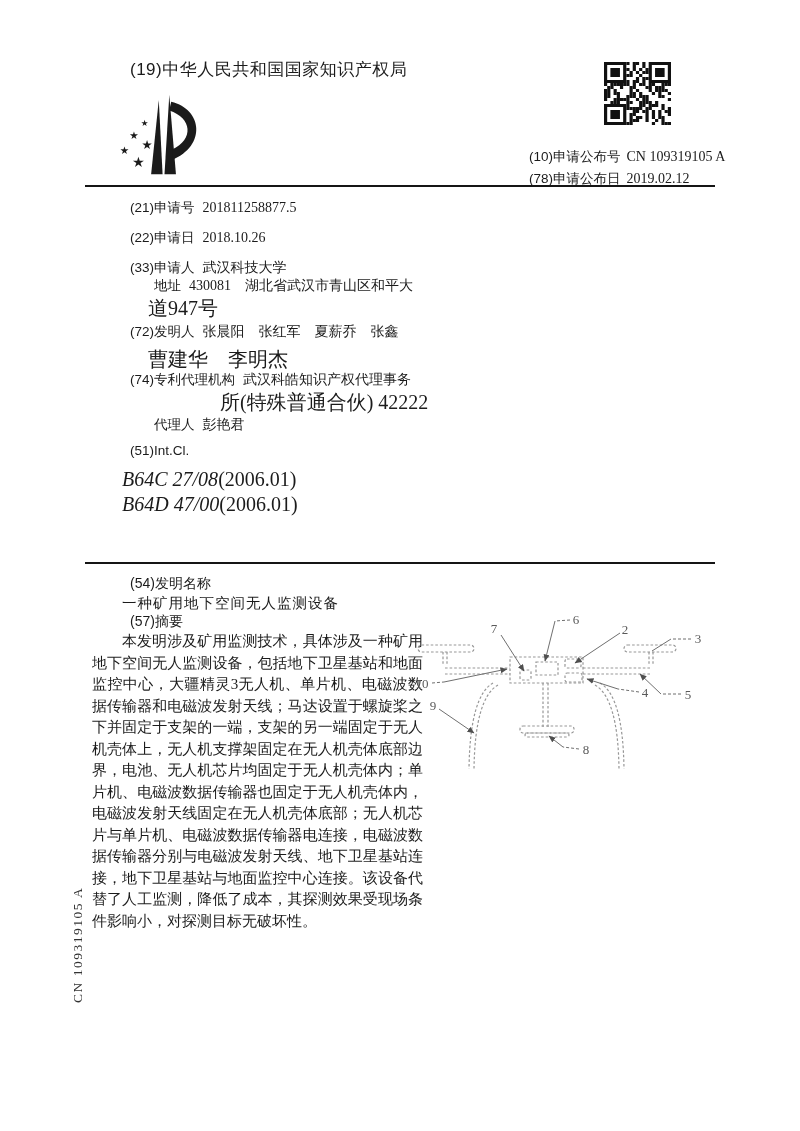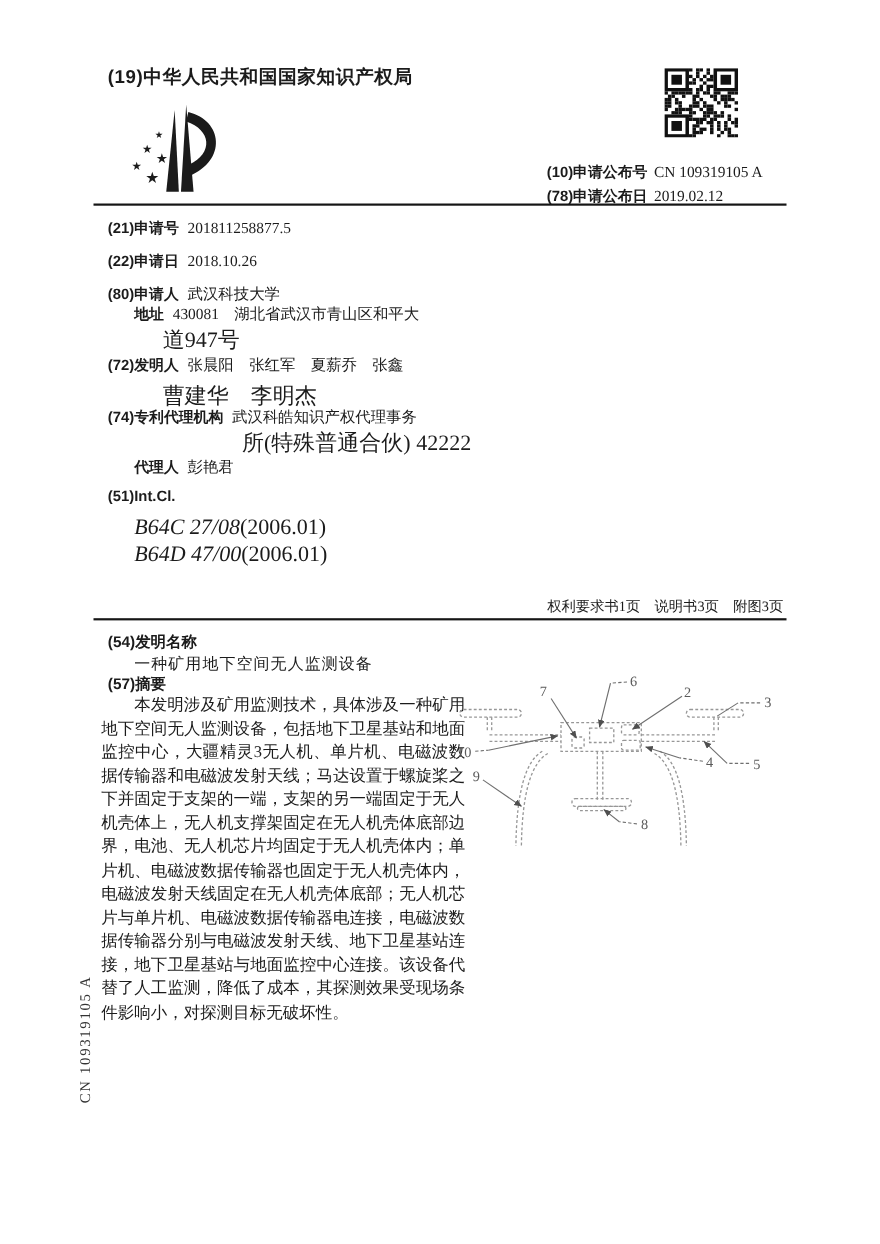--- a/index.html
+++ b/index.html
@@ -3,21 +3,21 @@
 <meta charset="utf-8">
 <style>
   html,body { margin:0; padding:0; background:#e8e8e8; }
   .page {
     position:relative; width:800px; height:1131px; margin:0 auto;
     background:#ffffff; overflow:hidden;
     font-family:"Liberation Serif","DejaVu Serif",serif;
     color:#1b1b1b;
   }
   .abs { position:absolute; }
-  .lab { font-family:"Liberation Sans","DejaVu Sans",sans-serif; font-weight:700; }
+  .lab { font-family:"Liberation Sans","DejaVu Sans",sans-serif; font-weight:400;margin-left:32px; }
   .val { font-family:"Liberation Serif","DejaVu Serif",serif; font-weight:400; }
   .office { left:98px; top:58px; font-size:17px; letter-spacing:0.5px; }
   .doctype { left:298px; top:112px; font-size:25px; letter-spacing:2px; }
   .pubrow { left:497px; font-size:13.5px; white-space:nowrap; }
   .pubrow .val { font-size:14px; margin-left:6px; }
   .rule { left:85px; width:630px; height:2px; background:#151515; }
   .brow { left:98px; font-size:14px; white-space:nowrap; }
   .brow .lab { margin-right:8px; font-size:13.5px; }
   .wrapline { font-size:20px; white-space:nowrap; }
   .itc { font-style:italic; font-weight:400; }
@@ -240,21 +240,21 @@
 
   <div class="abs rule" style="top:185px;"></div>
 
   <div class="abs brow" style="top:199px;">
     <span class="lab">(21)申请号</span><span class="val">201811258877.5</span>
   </div>
   <div class="abs brow" style="top:229px;">
     <span class="lab">(22)申请日</span><span class="val">2018.10.26</span>
   </div>
   <div class="abs brow" style="top:259px;">
-    <span class="lab">(80)申请人</span><span class="val">武汉科技大学</span>
+    <span class="lab">(33)申请人</span><span class="val">武汉科技大学</span>
   </div>
   <div class="abs brow" style="left:122px; top:277px;">
     <span class="lab">地址</span><span class="val">430081　湖北省武汉市青山区和平大</span>
   </div>
   <div class="abs wrapline val" style="left:148px; top:295px;">道947号</div>
   <div class="abs brow" style="top:323px;">
     <span class="lab">(72)发明人</span><span class="val">张晨阳　张红军　夏薪乔　张鑫</span>
   </div>
   <div class="abs wrapline val" style="left:148px; top:346px;font-family:Liberation Serif, serif;">曹建华　李明杰</div>
   <div class="abs brow" style="top:371px;">
@@ -267,21 +267,20 @@
   <div class="abs brow" style="top:443px;">
     <span class="lab">(51)Int.Cl.</span>
   </div>
   <div class="abs wrapline" style="left:122px; top:468px;">
     <span class="itc">B64C 27/08</span><span class="itv">(2006.01)</span>
   </div>
   <div class="abs wrapline" style="left:122px; top:493px;">
     <span class="itc">B64D 47/00</span><span class="itv">(2006.01)</span>
   </div>
 
-  <div class="abs pagination val">权利要求书1页　说明书3页　附图3页</div>
 
   <div class="abs rule" style="top:562px;"></div>
 
   <div class="abs sec-label lab" style="top:575px;">(54)发明名称</div>
   <div class="abs invention-title val" style="top:594px;">一种矿用地下空间无人监测设备</div>
   <div class="abs sec-label lab" style="top:613px;">(57)摘要</div>
   <div class="abs abstract val">本发明涉及矿用监测技术，具体涉及一种矿用地下空间无人监测设备，包括地下卫星基站和地面监控中心，大疆精灵3无人机、单片机、电磁波数据传输器和电磁波发射天线；马达设置于螺旋桨之下并固定于支架的一端，支架的另一端固定于无人机壳体上，无人机支撑架固定在无人机壳体底部边界，电池、无人机芯片均固定于无人机壳体内；单片机、电磁波数据传输器也固定于无人机壳体内，电磁波发射天线固定在无人机壳体底部；无人机芯片与单片机、电磁波数据传输器电连接，电磁波数据传输器分别与电磁波发射天线、地下卫星基站连接，地下卫星基站与地面监控中心连接。该设备代替了人工监测，降低了成本，其探测效果受现场条件影响小，对探测目标无破坏性。</div>
 
   <div class="abs" style="left:413px; top:597px;">
     <svg width="385" height="190" viewBox="0 0 385 190">

